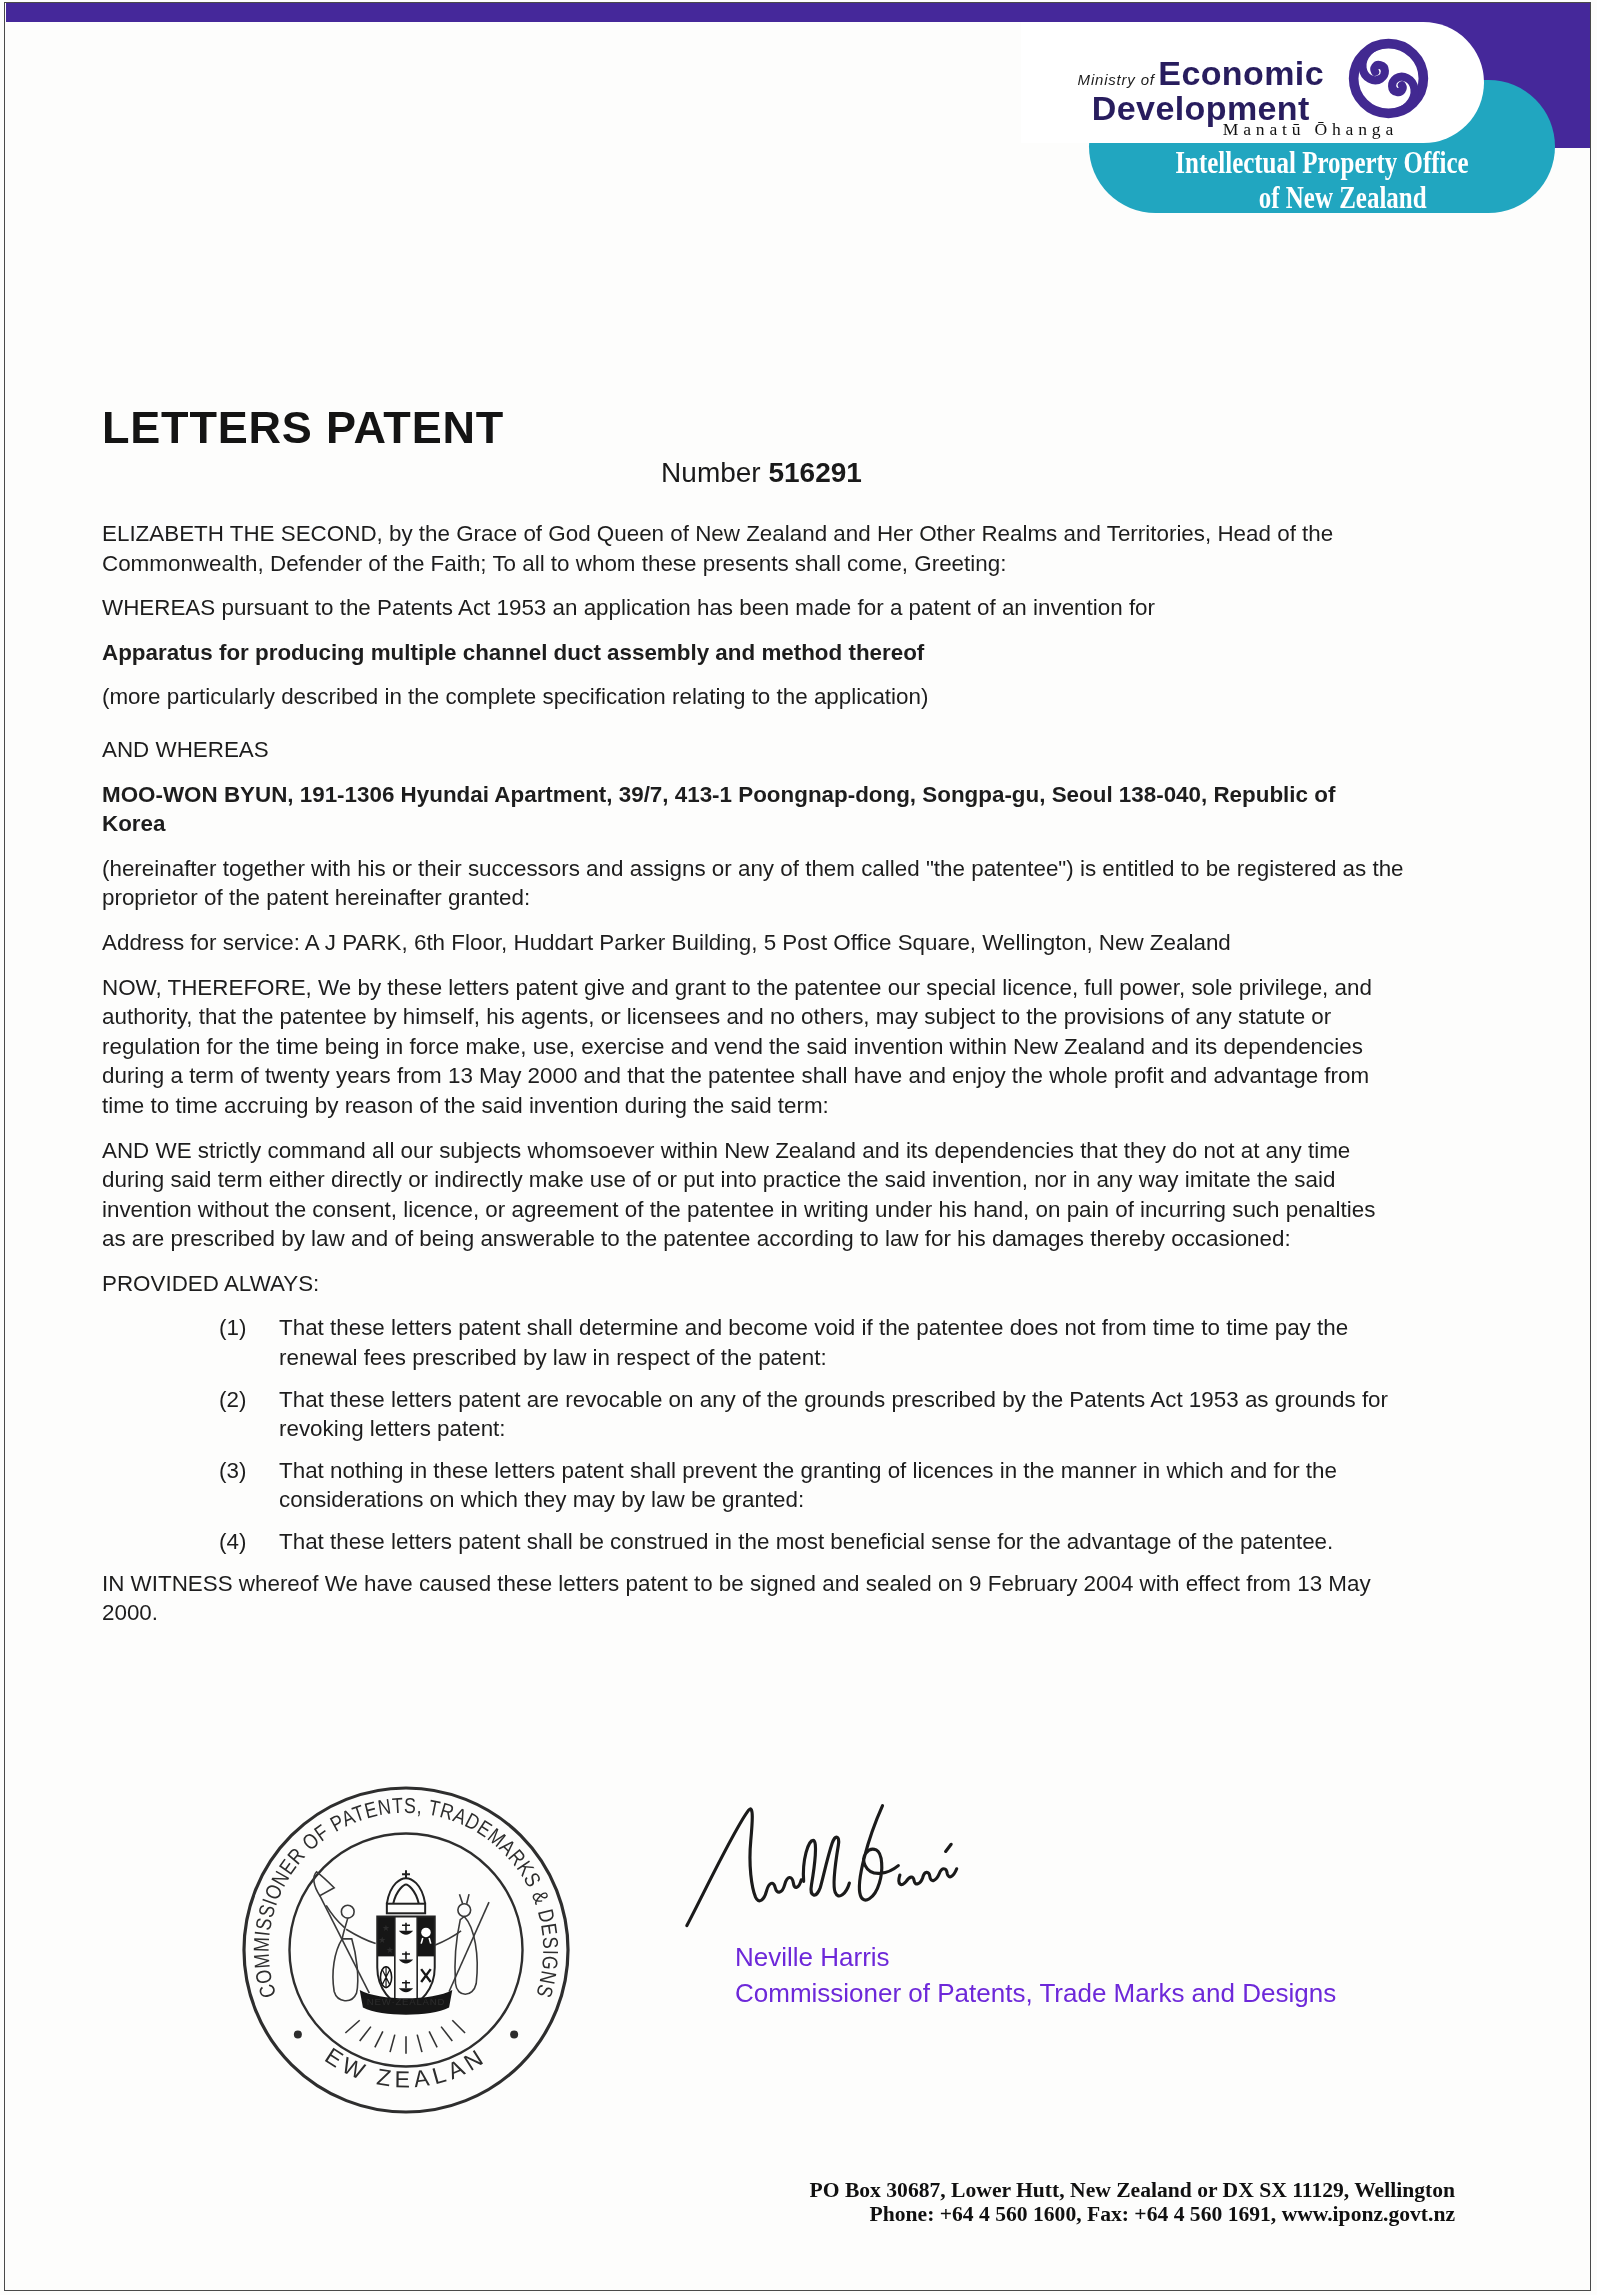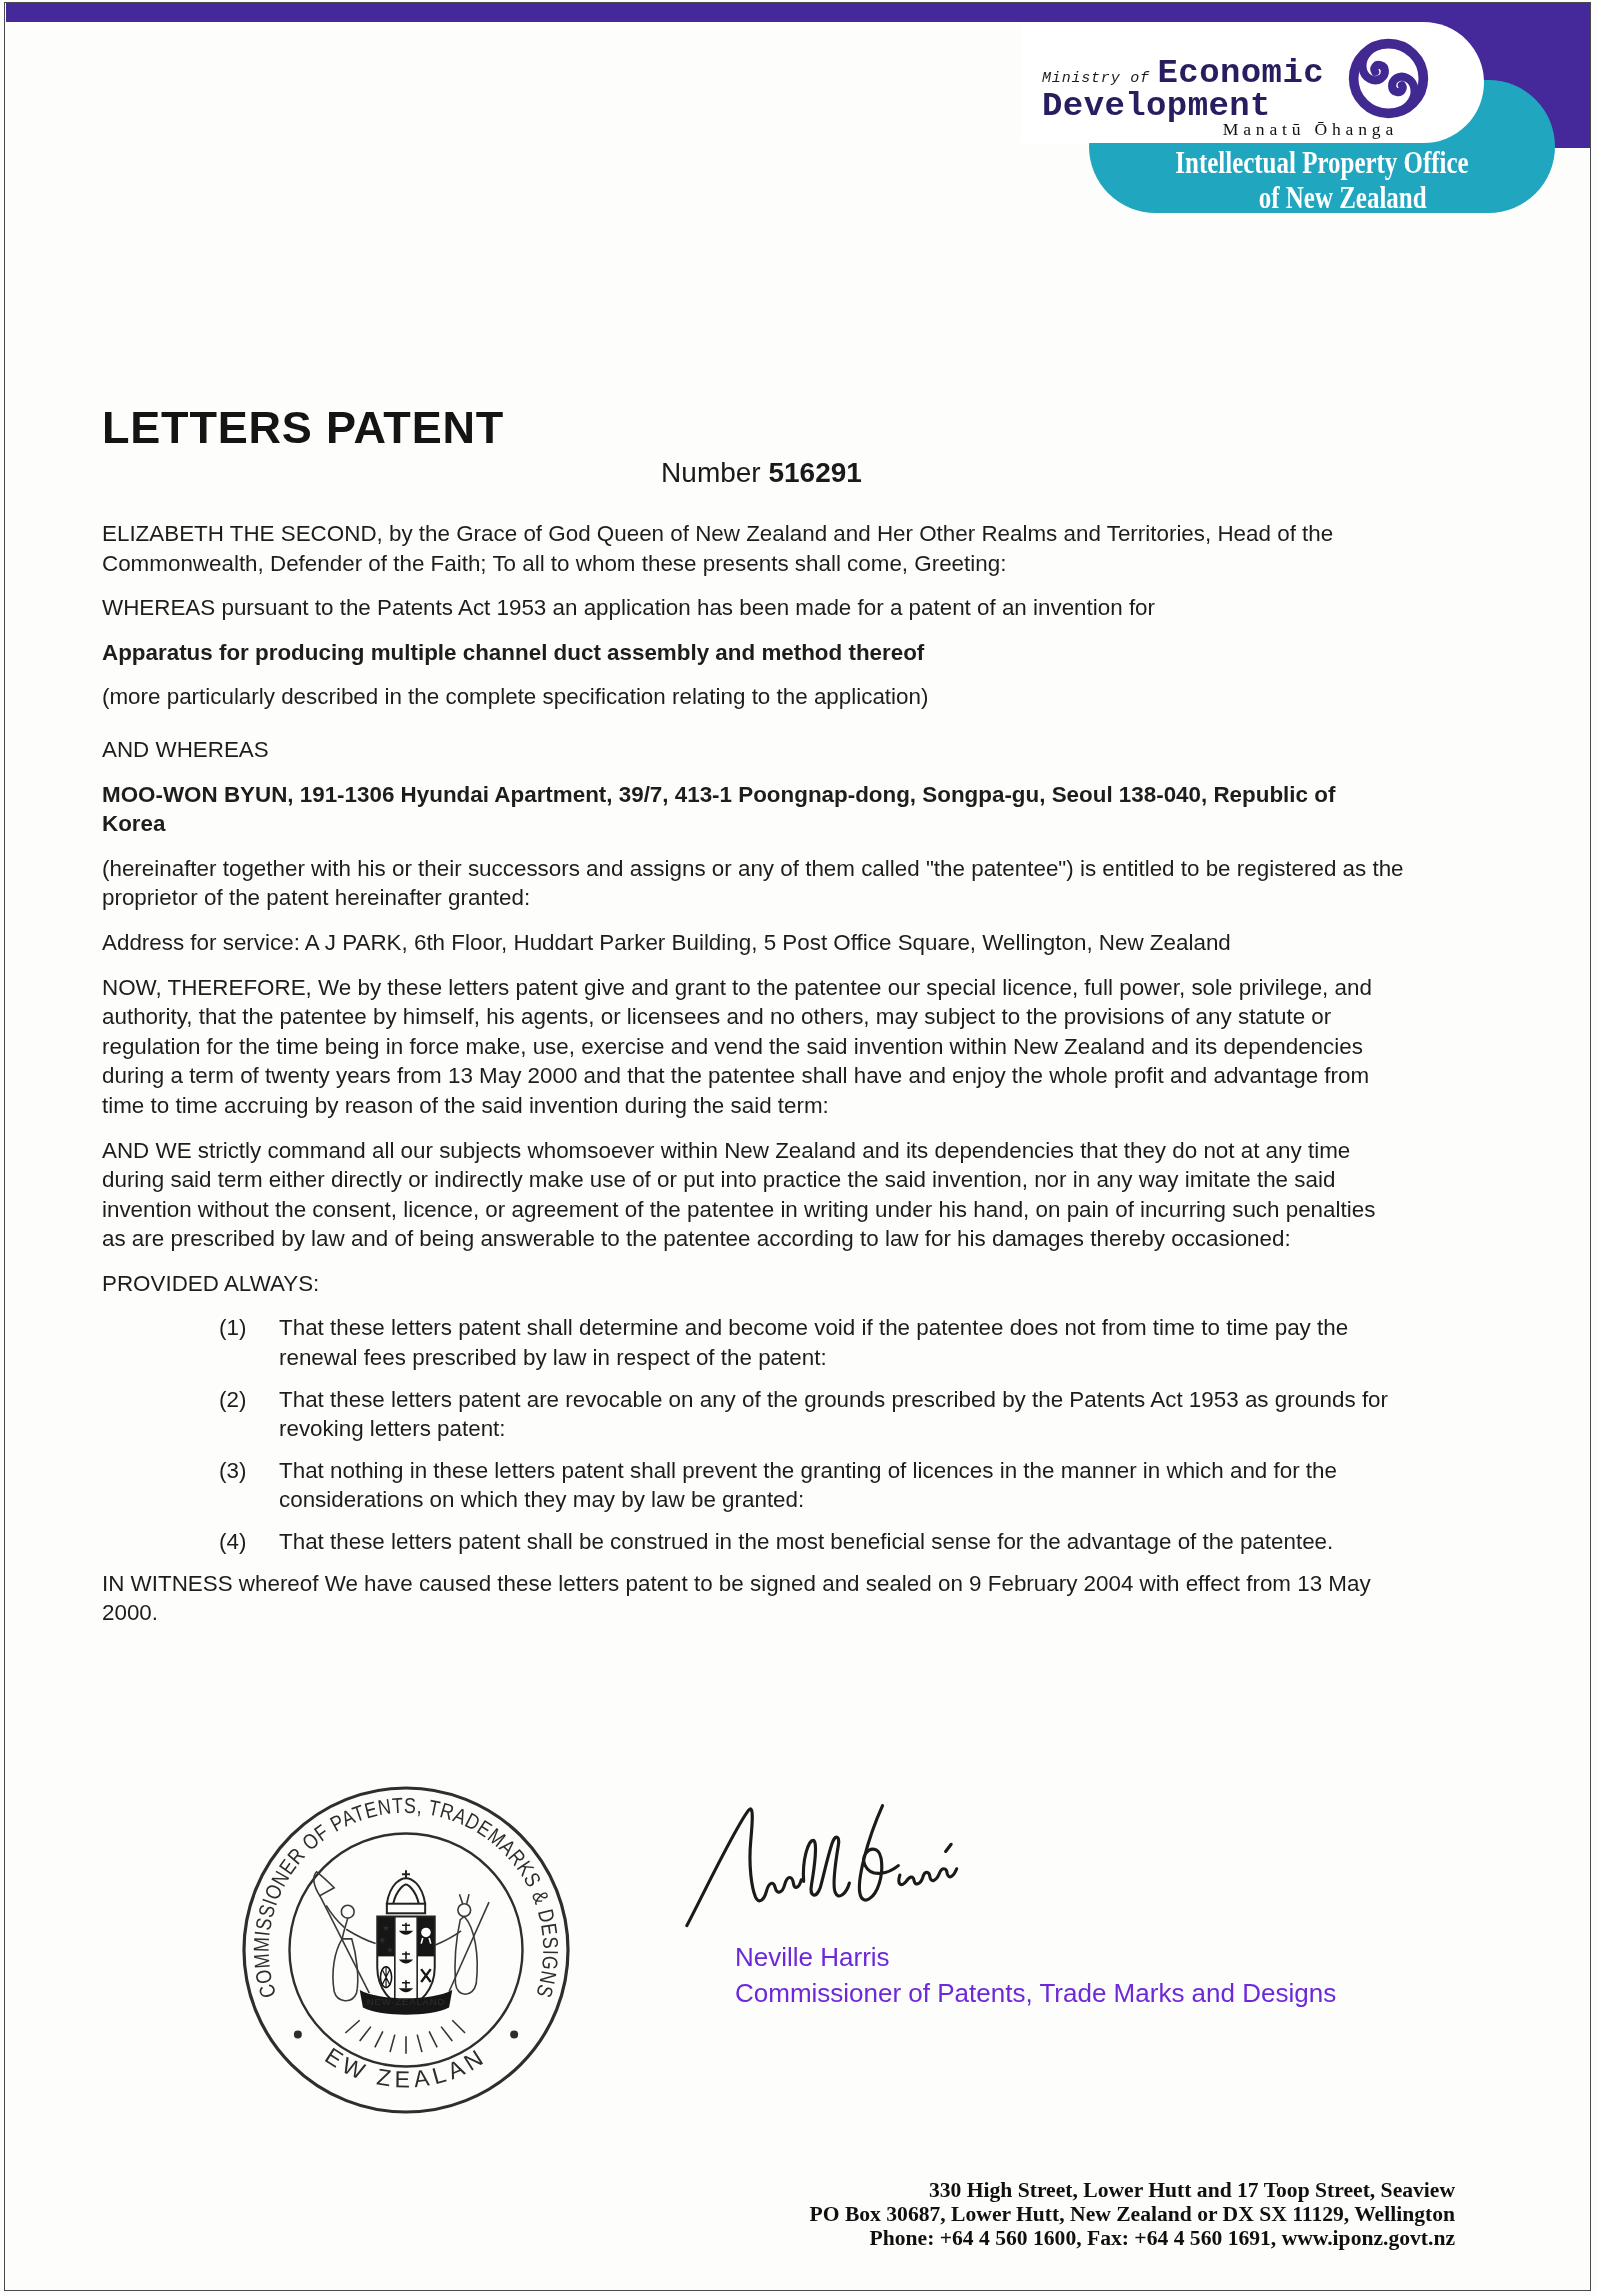--- a/index.html
+++ b/index.html
@@ -8,21 +8,21 @@
   .frame { position:absolute; left:4px; top:1.6px; right:5.6px; bottom:4px; border:1.6px solid #4a4a4a; }
 
   
   .top-band { position:absolute; left:5.6px; top:3.2px; right:7.2px; height:19px; background:var(--purple); }
   .purple-block { position:absolute; left:1294px; top:3.2px; width:296px; height:145px; background:var(--purple); }
   .teal-capsule { position:absolute; left:1089px; top:80px; width:466px; height:133px; background:var(--teal); border-radius:67px; }
   .ipo-text { position:absolute; left:0; top:65px; width:100%; text-align:center; transform:scaleX(.78);
               font-family:"Liberation Serif", serif; font-weight:bold; color:#ffffff; font-size:32px; line-height:35px; }
   .ipo-line2 { margin-left:53px; }
   .white-capsule { position:absolute; left:1021px; top:22.4px; width:463px; height:121px; background:#ffffff; border-radius:0 61px 61px 0; }
-  .med-wordmark { position:absolute; top:37px; right:160px; text-align:left; font-family:Liberation Mono, monospace; color:#281d5e; }
+  .med-wordmark { position:absolute; top:37px; right:160px; text-align:center; font-family:Liberation Sans, sans-serif; color:#281d5e; }
   .ministry-of { font-style:italic; font-size:15px; color:#1c1c1c; letter-spacing:0.8px; }
   .med-big { font-size:34px; font-weight:bold; letter-spacing:0.4px; }
   .med-line1 { line-height:29px; }
   .med-line2 { line-height:26px; }
   .maori { position:absolute; top:97px; right:86px; font-family:"Liberation Serif", serif; font-size:17.6px;
            letter-spacing:4.8px; color:#111; white-space:nowrap; }
   .koru { position:absolute; top:11.2px; right:51px; width:89px; height:89px; }
 
   
   .content { position:absolute; left:102px; top:402px; width:1319px; color:#1d1d1d; }
@@ -199,18 +199,17 @@
       <path d="M338 64 L345 55"></path>
     </g>
   </svg>
 
   <div class="signatory">
     <div>Neville Harris</div>
     <div>Commissioner of Patents, Trade Marks and Designs</div>
   </div>
 
   <div class="footer">
-    <div>330 High Street, Lower Hutt and 17 Toop Street, Seaview</div>
     <div>PO Box 30687, Lower Hutt, New Zealand or DX SX 11129, Wellington</div>
     <div>Phone: +64 4 560 1600, Fax: +64 4 560 1691, www.iponz.govt.nz</div>
   </div>
 </div>
 
 
 </body></html>

